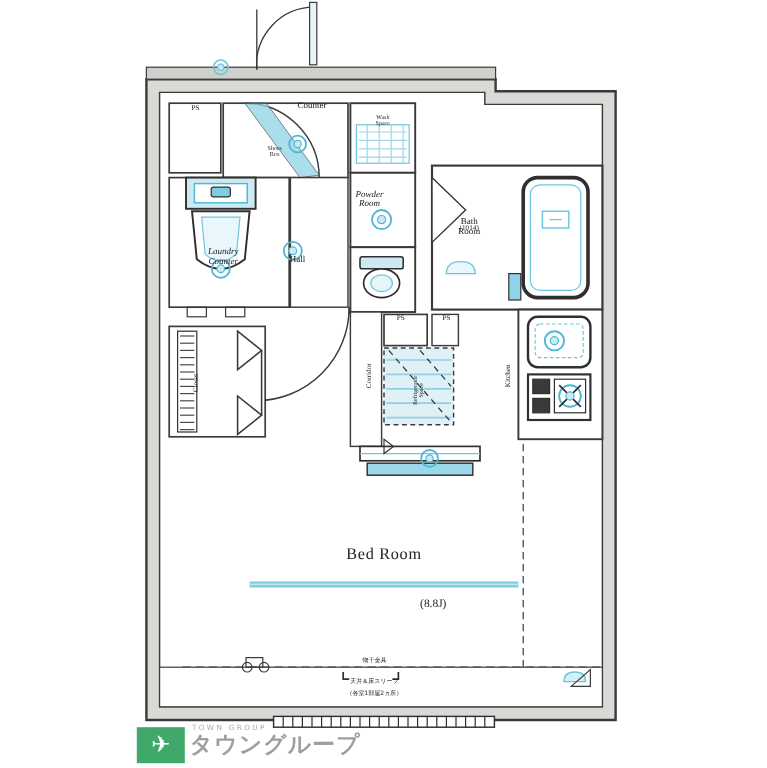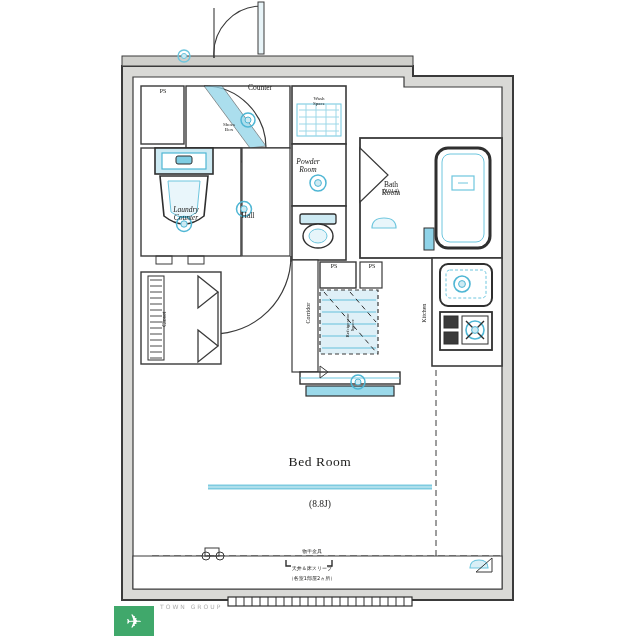--- a/index.html
+++ b/index.html
@@ -15,21 +15,21 @@
     color:#20201f;
     line-height:1.05;
     text-align:center;
     white-space:pre;
     pointer-events:none;
   }
   .lbl.sm{font-size:7.5px;}
   .lbl.xs{font-size:6px;}
   .lbl.tiny{font-size:5px;}
   .lbl.big{font-size:13.5px;letter-spacing:.6px;text-align:center;}
-  .lbl.mid{font-size:9.5px;}
+  .lbl.mid{font-size:9.5px;text-align:right;}
   .vert{transform-origin:50% 50%;}
   .jp{font-family:"DejaVu Sans", sans-serif;}
   
   #wm{
     position:absolute;left:114px;top:604px;
     width:300px;height:34px;
     display:flex;align-items:center;
     opacity:.85;
   }
   #wm .mark{
@@ -358,13 +358,14 @@
 <div class="lbl big" style="left:258px;top:455px;width:124px;">Bed Room</div>
 <div class="lbl mid" style="left:268px;top:500px;width:104px;">(8.8J)</div>
 
 <div class="lbl tiny jp" style="left:274px;top:549px;width:76px;">物干金具</div>
 <div class="lbl tiny jp" style="left:262px;top:566px;width:100px;">天井＆床スリーブ</div>
 <div class="lbl tiny jp" style="left:258px;top:576px;width:108px;">（各室1部屋2ヵ所）</div>
 
 <div id="wm">
   <div class="mark">✈</div>
   <div class="wsub">TOWN GROUP</div>
+  <div class="wtxt">タウングループ</div>
 </div>
 
 </body></html>

